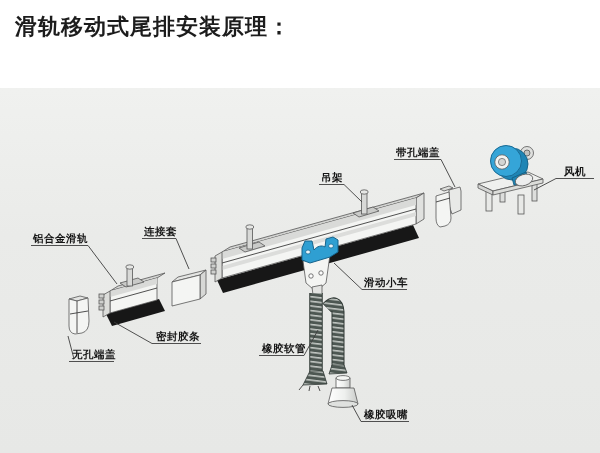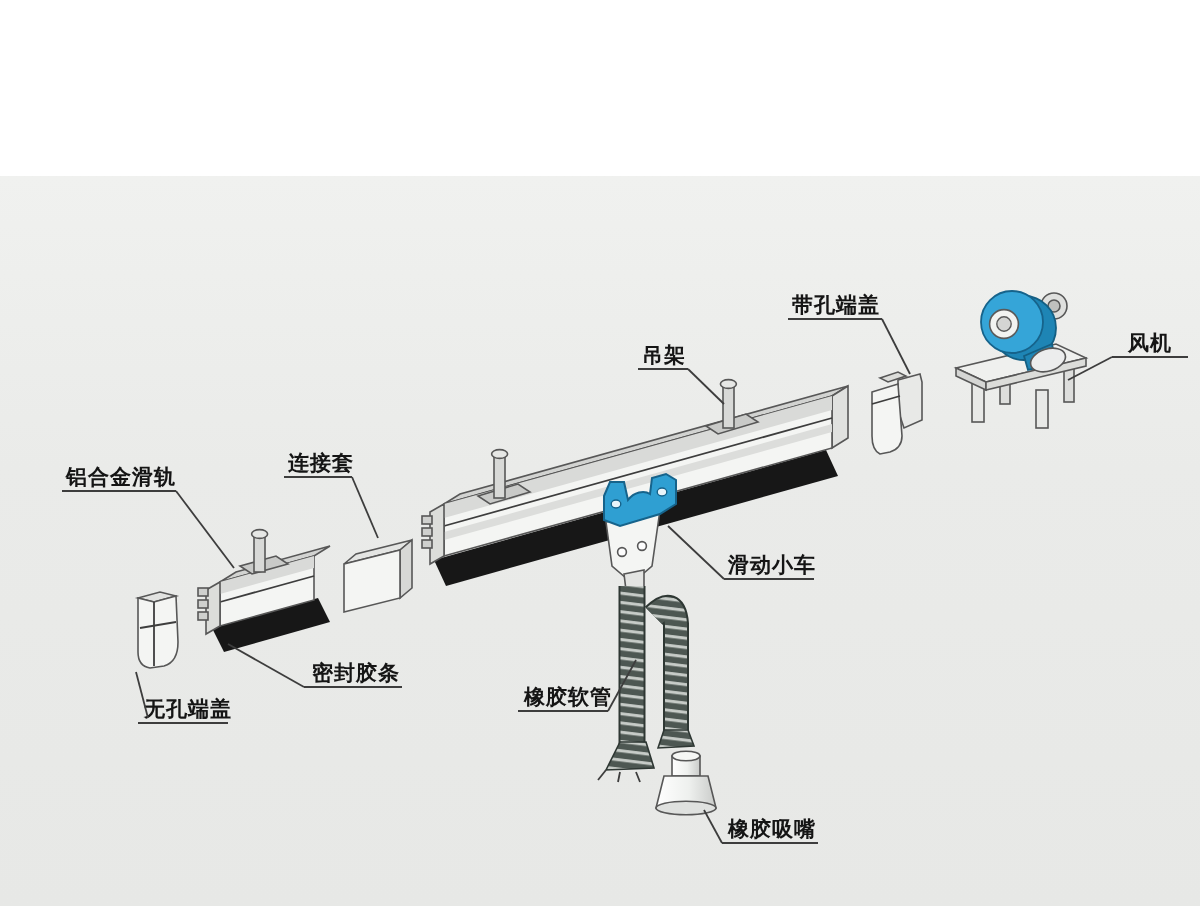--- a/index.html
+++ b/index.html
@@ -12,20 +12,21 @@
   svg{position:absolute;left:0;top:0;}
   .lbl{font-size:10.5px;font-weight:bold;fill:#151515;letter-spacing:0.5px;}
   .ln{stroke:#3d3d3d;stroke-width:0.9;fill:none;}
   .edge{stroke:#575757;stroke-width:0.8;}
   .edge-f{stroke:#575757;stroke-width:0.8;fill:#f4f5f3;}
 </style>
 </head>
 <body>
 
 <div class="page">
+  <h1 class="title">滑轨移动式尾排安装原理：</h1>
   <div class="photo"></div>
 
   <svg width="600" height="453" viewBox="0 0 600 453">
     <defs>
       <pattern id="ribs" width="8" height="4.6" patternUnits="userSpaceOnUse" patternTransform="rotate(7)">
         <rect width="8" height="4.6" fill="#4d5752"></rect>
         <rect y="2.8" width="8" height="1.5" fill="#c7ccc8"></rect>
       </pattern>
       <linearGradient id="coneShade" x1="0" y1="0" x2="1" y2="0">
         <stop offset="0" stop-color="#ffffff"></stop>

